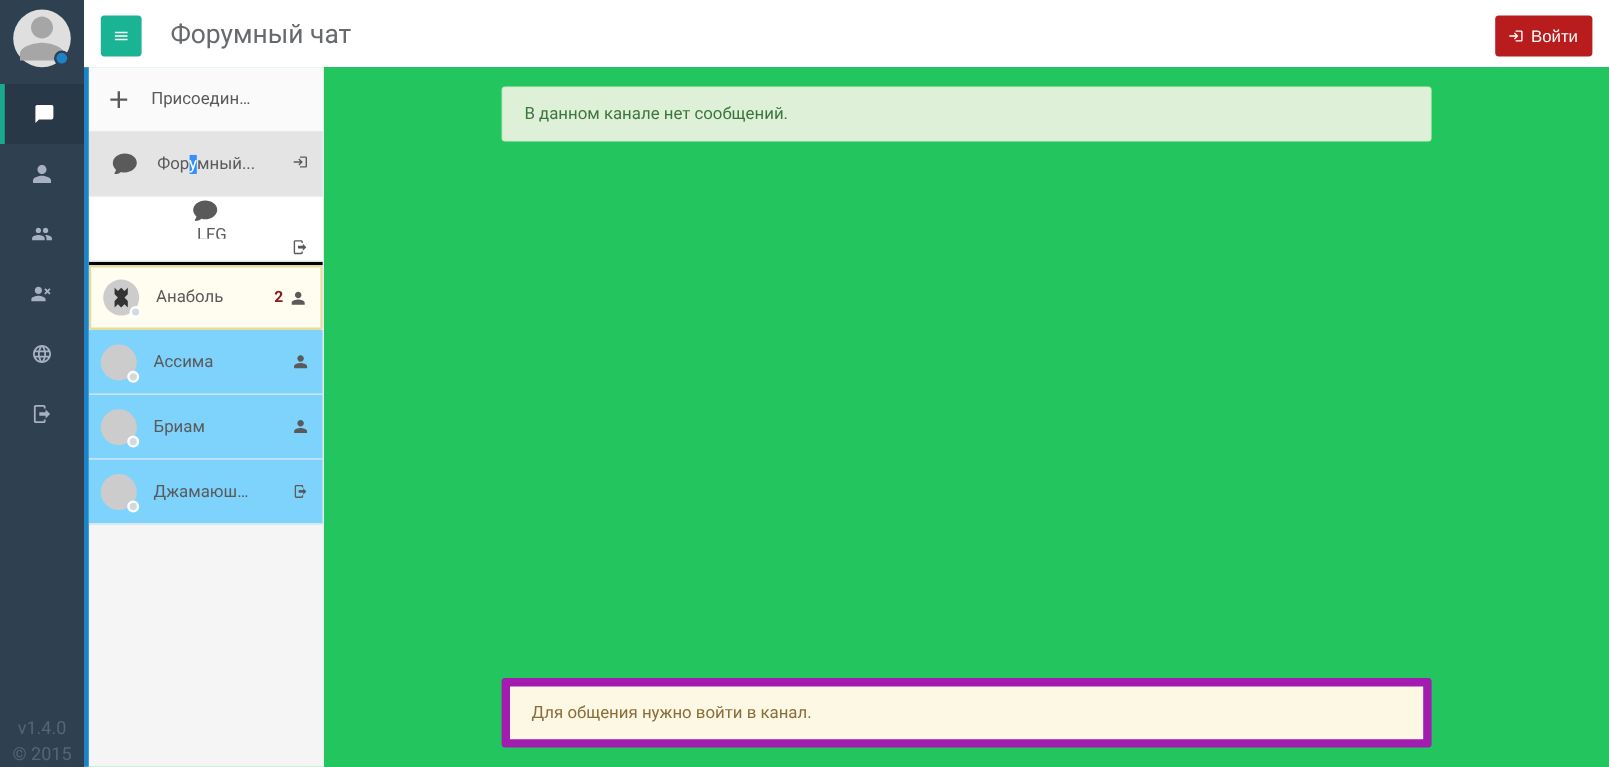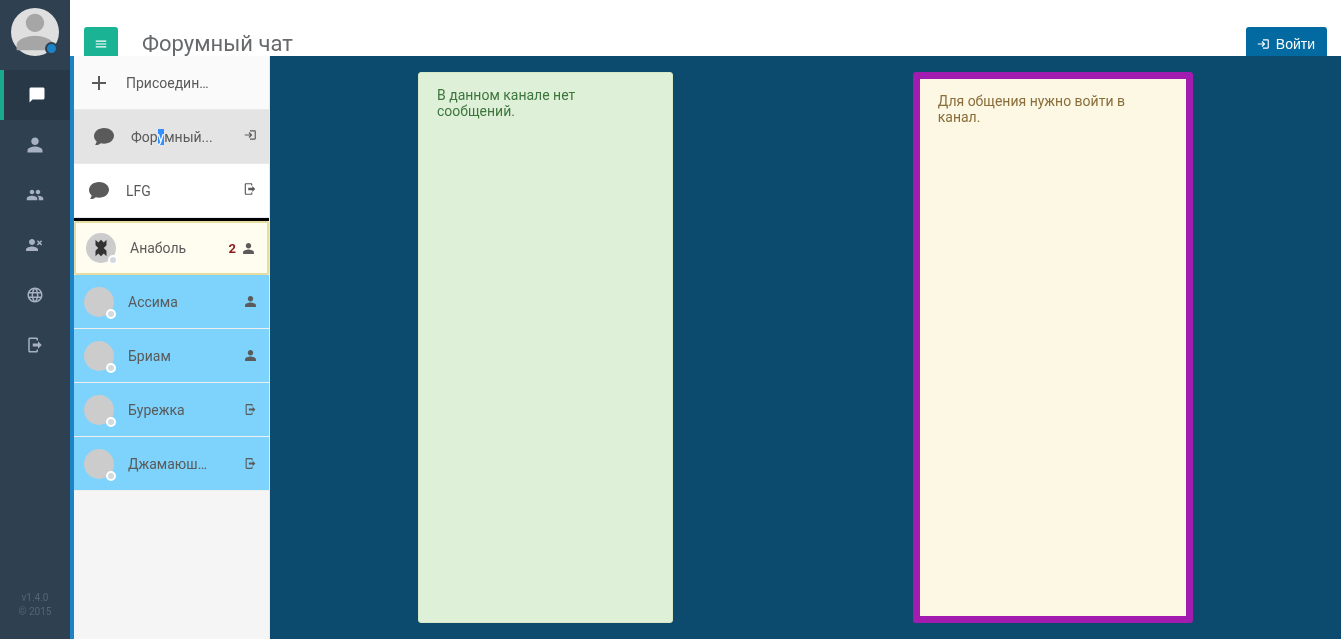--- a/index.html
+++ b/index.html
@@ -7,60 +7,60 @@
 
 
 .leftnav { position: fixed; left: 0; top: 0; width: 70px; height: 100%; background: #2f4050; display: flex; flex-direction: column; align-items: center; padding-top: 8px; }
 .leftnav .avatar-wrap { position: relative; width: 48px; height: 48px; margin-bottom: 14px; }
 .leftnav .avatar { width: 48px; height: 48px; border-radius: 50%; background: #dfdfdf; display: flex; align-items: center; justify-content: center; }
 .leftnav .avatar svg { width: 44px; height: 44px; fill: #a6a6a6; }
 .leftnav .status-dot { position: absolute; right: 1px; bottom: 1px; width: 13px; height: 13px; border-radius: 50%; background: #1c84c6; border: 2px solid #2f4050; }
 .leftnav .nav-item { width: 70px; height: 50px; display: flex; align-items: center; justify-content: center; color: #a7b1c2; cursor: pointer; }
 .leftnav .nav-item.active { background: #293846; color: #fff; border-left: 4px solid #19aa8d; }
 .leftnav .nav-item svg { width: 18px; height: 18px; fill: currentColor; }
-.leftnav .footer-info { margin-top: auto; margin-bottom: 20px; text-align: center; font-size: 10px; color: #556575; line-height: 1.4; }
-
-
-.header { position: fixed; left: 70px; right: 0; top: 16px; height: 56px; background: #fff; border-bottom: 1px solid #e7eaec; display: flex; align-items: center; padding: 0 14px; }
+.leftnav .footer-info { margin-top: auto; margin-bottom: 0; text-align: center; font-size: 15px; color: #556575; line-height: 1.4; }
+
+
+.header { position: fixed; left: 70px; right: 0; top: 2px; height: 56px; background: #fff; border-bottom: 1px solid #e7eaec; display: flex; align-items: center; padding: 0 14px; }
 .header .hamburger { width: 34px; height: 34px; background: #1ab394; border-radius: 3px; display: flex; align-items: center; justify-content: center; cursor: pointer; }
 .header .hamburger svg { width: 16px; height: 14px; fill: #fff; }
 .header .title { margin-left: 24px; font-size: 22px; font-weight: 400; color: #676a6c; }
-.header .login-btn { margin-left: auto; background: #0369a1; color: #fff; border: none; height: 34px; padding: 0 12px 0 10px; border-radius: 3px; font-size: 14px; cursor: pointer; display: flex; align-items: center; gap: 6px; }
+.header .login-btn { margin-left: auto; background: #b91c1c; color: #fff; border: none; height: 34px; padding: 0 12px 0 10px; border-radius: 3px; font-size: 14px; cursor: pointer; display: flex; align-items: center; gap: 6px; }
 .header .login-btn svg { width: 14px; height: 14px; fill: #fff; }
 
 
 .chanbar { position: fixed; left: 70px; top: 56px; bottom: 0; width: 200px; background: #f5f5f5; border-left: 4px solid #1c84c6; border-right: 1px solid #e7eaec; overflow-y: auto; }
 .chanbar::-webkit-scrollbar { width: 12px; }
 .chanbar::-webkit-scrollbar-track { background: #f1f1f1; }
 .chanbar::-webkit-scrollbar-thumb { background: #c1c1c1; border-radius: 2px; }
 .chan-row { height: 54px; display: flex; align-items: center; padding: 0 12px 0 10px; cursor: pointer; border-bottom: 1px solid #e7eaec; background: #fff; }
 .chan-row.join { background: #fafafa; }
 .chan-row.active { background: #e4e4e4; padding-left: 15px; }
-.chan-row.lfg-accent { position: relative; }
+.chan-row.lfg-accent { position: relative; flex-direction: column; }
 .chan-row.lfg-accent::before { content: ""; position: absolute; left: -4px; top: 0; bottom: 0; width: 4px; background: #f8ac59; }
 .chan-row .ch-icon { width: 30px; display: flex; justify-content: center; color: #5a5a5a; }
 .chan-row .ch-icon svg { width: 24px; height: 24px; fill: currentColor; }
 .chan-row .ch-label { margin-left: 12px; color: #5a5a5a; font-size: 14px; white-space: nowrap; overflow: hidden; text-overflow: ellipsis; max-width: 90px; }
 .chan-row .ch-action { margin-left: auto; color: #5a5a5a; }
 .chan-row .ch-action svg { width: 14px; height: 14px; fill: currentColor; }
 .chan-row.sel-highlight .ch-label .hl { background: #3390ff; color: #fff; }
 
 .divider-thick { height: 3px; background: #000; margin: 0; }
 
 .user-row { height: 54px; display: flex; align-items: center; padding: 0 12px 0 10px; background: #7dd3fc; border-bottom: 1px solid #eee; cursor: pointer; }
 .user-row .uavatar { width: 30px; height: 30px; border-radius: 50%; background: #ccc; position: relative; flex-shrink: 0; display: flex; align-items: center; justify-content: center; overflow: visible; }
 .user-row .uavatar .ustatus { position: absolute; right: -2px; bottom: -2px; width: 10px; height: 10px; border-radius: 50%; background: #d1dade; border: 2px solid #fff; }
 .user-row .uname { margin-left: 14px; color: #5a5a5a; font-size: 14px; white-space: nowrap; overflow: hidden; text-overflow: ellipsis; max-width: 80px; }
 .user-row .ubadge { margin-left: auto; display: flex; align-items: center; gap: 6px; color: #5a5a5a; }
 .user-row .ubadge .cnt { color: #8b1a1a; font-weight: 700; font-size: 13px; }
 .user-row .ubadge svg { width: 13px; height: 13px; fill: currentColor; }
 .user-row.highlight { background: #fffdf0; border: 2px solid #e6dca0; border-radius: 2px; text-align: right; }
 
 
-.main { position: fixed; left: 270px; right: 0; top: 56px; bottom: 0; background: #0c4a6e; padding: 16px 28px; display: flex; flex-direction: row; }
+.main { position: fixed; left: 270px; right: 0; top: 56px; bottom: 0; background: #22c55e; padding: 16px 28px; display: flex; flex-direction: column; }
 .alert { border-radius: 3px; padding: 14px 18px; font-size: 14px; }
 .alert-success { background: #dff0d8; color: #3c763d; border: 1px solid #d6e9c6; margin: 0 120px 0 120px; }
 .alert-warning { background: #fcf8e3; color: #8a6d3b; border: 7px solid #a21caf; margin: 0 120px 0 120px; }
 .spacer { flex: 1; }
 
 
 .av-bg1 { background: radial-gradient(circle, #3d5039 30%, #1f2b1c 100%); }
 .av-bg2 { background: radial-gradient(circle, #c0392b 20%, #6b1f17 100%); }
 .av-bg3 { background: radial-gradient(circle, #f0e0c0 30%, #4a2c10 100%); }
 .av-bg4 { background: radial-gradient(circle, #6b5545 30%, #2a1f18 100%); }
@@ -238,31 +238,20 @@
         <span class="ustatus"></span>
       </div>
     <span class="uname">Бриам</span>
     <span class="ubadge">
         <svg viewBox="0 0 24 24">
           <use href="#ic-person"></use>
         </svg>
       </span>
   </div>
 
-  <div class="user-row">
-    <div class="uavatar av-bg3">
-        <span class="ustatus"></span>
-      </div>
-    <span class="uname">Бурежка</span>
-    <span class="ubadge">
-        <svg viewBox="0 0 24 24">
-          <use href="#ic-signout"></use>
-        </svg>
-      </span>
-  </div>
 
   <div class="user-row">
     <div class="uavatar av-bg4">
         <span class="ustatus"></span>
       </div>
     <span class="uname">Джамаюшка</span>
     <span class="ubadge">
         <svg viewBox="0 0 24 24">
           <use href="#ic-signout"></use>
         </svg>

